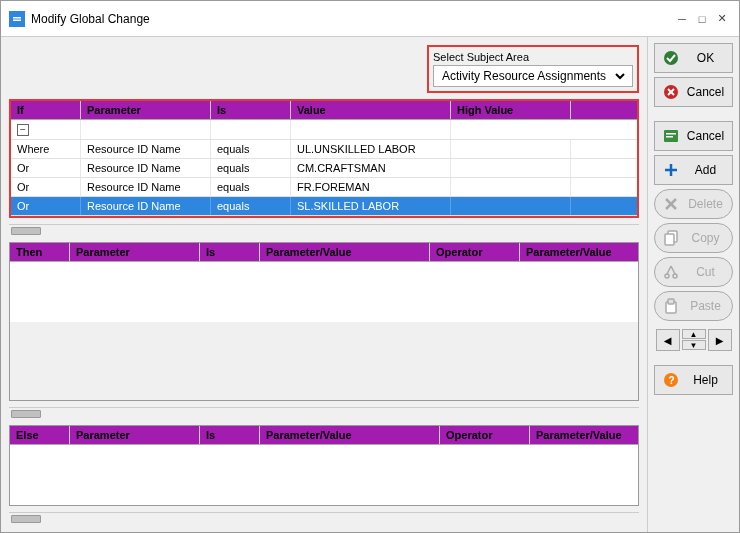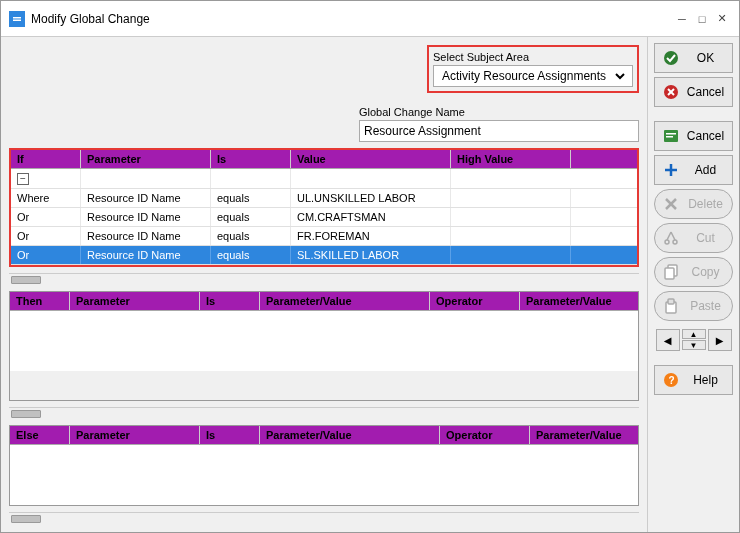--- a/index.html
+++ b/index.html
@@ -316,24 +316,20 @@
         <div class="field-group bordered">
           <span class="field-label">Select Subject Area</span>
           <div class="select-box">
             <select>
               <option>Activity Resource Assignments</option>
               <option>Activities</option>
               <option>Resources</option>
             </select>
           </div>
         </div>
-        <div class="field-group">
-          <span class="field-label">Global Change Name</span>
-          <input class="text-input" type="text" value="Resource Assignment" style="">
-        </div>
       </div>
 
       <div class="if-section red-border">
         <div class="grid-header if-grid-header">
           <div class="grid-header-cell">If</div>
           <div class="grid-header-cell">Parameter</div>
           <div class="grid-header-cell">Is</div>
           <div class="grid-header-cell">Value</div>
           <div class="grid-header-cell">High Value</div>
         </div>
@@ -462,39 +458,39 @@
       </button>
       <button class="side-btn btn-delete disabled">
         <span class="btn-icon">
           <svg viewBox="0 0 16 16">
               <line x1="3" y1="3" x2="13" y2="13" stroke="#aaa" stroke-width="2.5"></line>
               <line x1="13" y1="3" x2="3" y2="13" stroke="#aaa" stroke-width="2.5"></line>
             </svg>
         </span>
         <span class="btn-label">Delete</span>
       </button>
+      <button class="side-btn btn-copy disabled">
+        <span class="btn-icon">
+          <svg viewBox="0 0 16 16">
+              <rect x="5" y="1" width="9" height="11" rx="1" stroke="#aaa" stroke-width="1.5" fill="white"></rect>
+              <rect x="2" y="4" width="9" height="11" rx="1" stroke="#aaa" stroke-width="1.5" fill="white"></rect>
+            </svg>
+        </span>
+        <span class="btn-label">Copy</span>
+      </button>
       <button class="side-btn btn-cut disabled">
         <span class="btn-icon">
           <svg viewBox="0 0 16 16">
               <circle cx="4" cy="12" r="2" stroke="#aaa" stroke-width="1.5" fill="none"></circle>
               <circle cx="12" cy="12" r="2" stroke="#aaa" stroke-width="1.5" fill="none"></circle>
               <line x1="8" y1="2" x2="4" y2="10" stroke="#aaa" stroke-width="1.5"></line>
               <line x1="8" y1="2" x2="12" y2="10" stroke="#aaa" stroke-width="1.5"></line>
             </svg>
         </span>
         <span class="btn-label">Cut</span>
-      </button>
-      <button class="side-btn btn-copy disabled">
-        <span class="btn-icon">
-          <svg viewBox="0 0 16 16">
-              <rect x="5" y="1" width="9" height="11" rx="1" stroke="#aaa" stroke-width="1.5" fill="white"></rect>
-              <rect x="2" y="4" width="9" height="11" rx="1" stroke="#aaa" stroke-width="1.5" fill="white"></rect>
-            </svg>
-        </span>
-        <span class="btn-label">Copy</span>
       </button>
       <button class="side-btn btn-paste disabled">
         <span class="btn-icon">
           <svg viewBox="0 0 16 16">
               <rect x="3" y="4" width="10" height="11" rx="1" stroke="#aaa" stroke-width="1.5" fill="white"></rect>
               <rect x="5" y="1" width="6" height="5" rx="1" stroke="#aaa" stroke-width="1.5" fill="#e0e0e0"></rect>
             </svg>
         </span>
         <span class="btn-label">Paste</span>
       </button>

